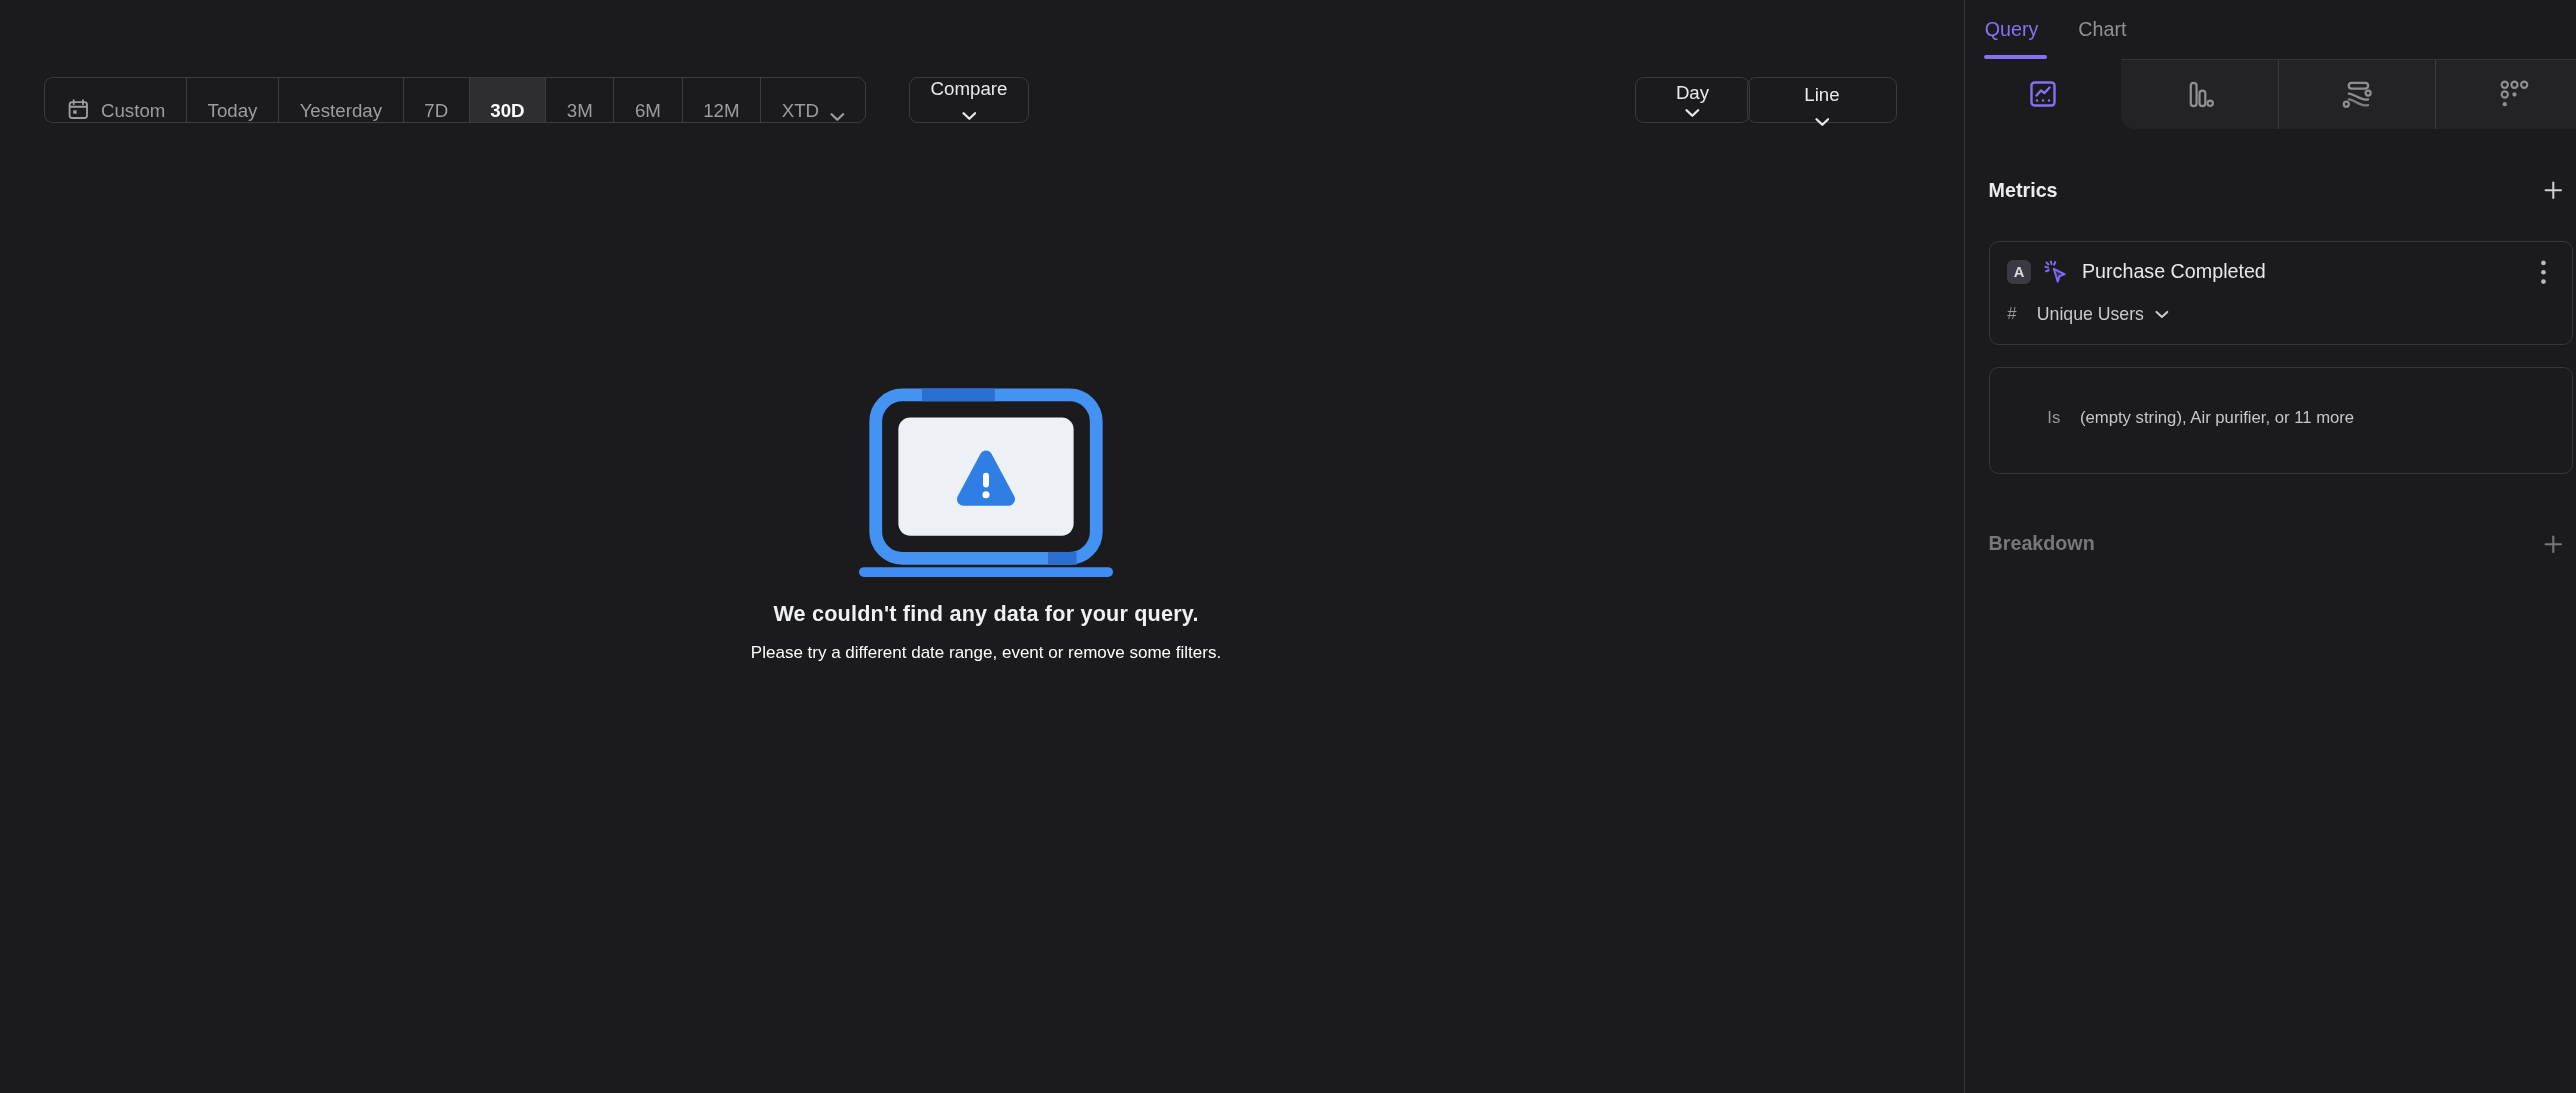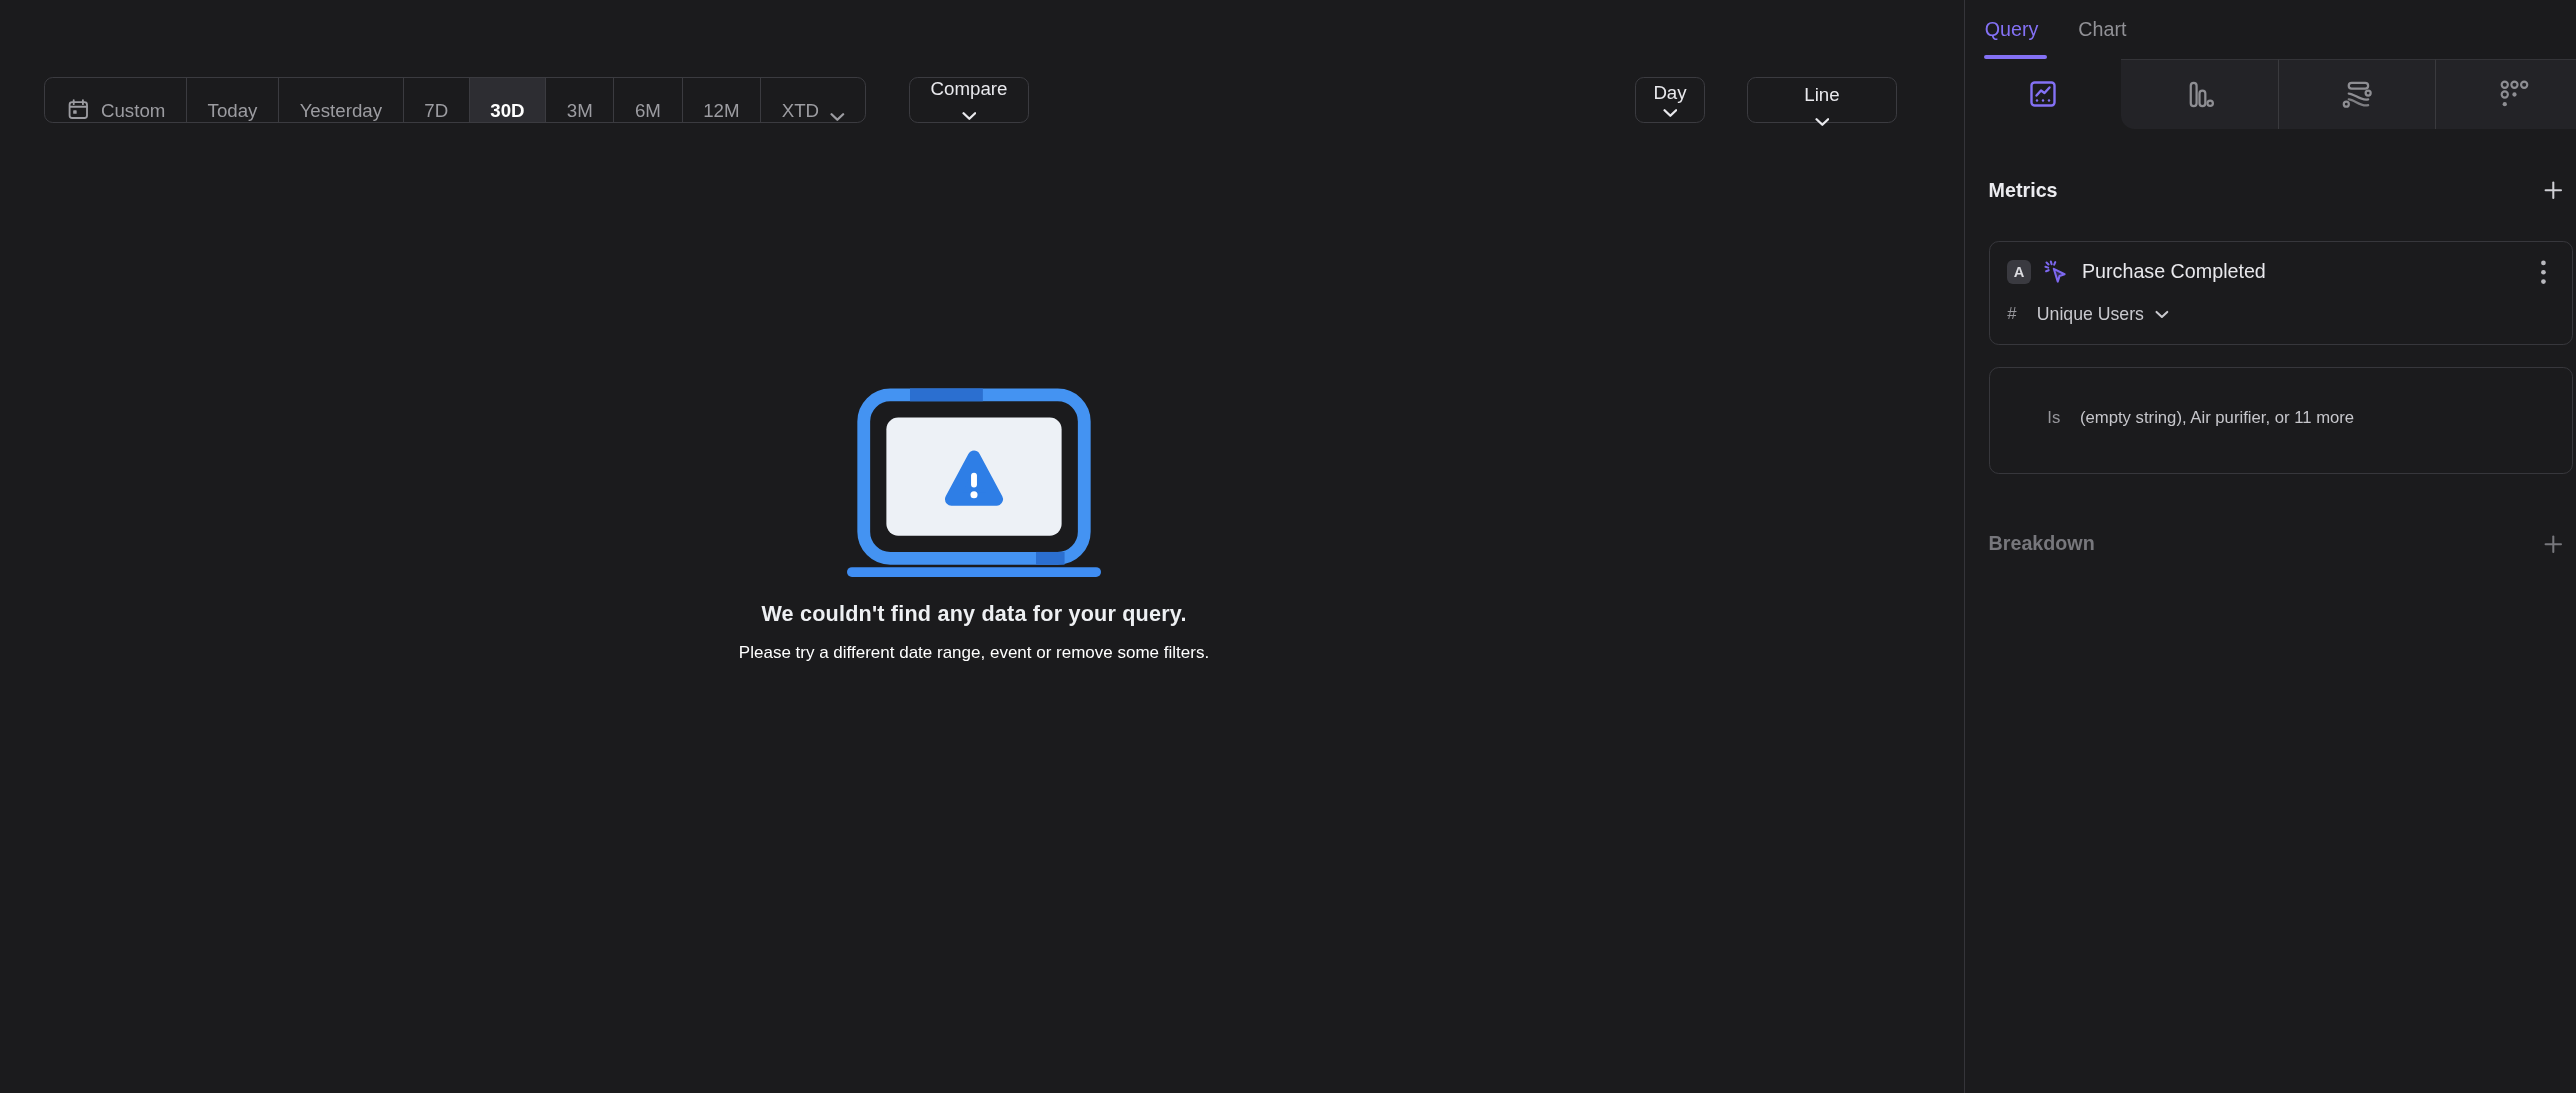--- a/index.html
+++ b/index.html
@@ -23,27 +23,27 @@
   }
   .range-btn:last-child { border-right:none; }
   .range-btn.selected { background:#2d2d32; color:#ffffff; font-weight:700; }
 
   .pill-btn {
     position:absolute; top:77px; height:46px; display:flex; align-items:center;
     gap:10.8px; padding:0 20.6px; border:1px solid #3b3b40; border-radius:8.8px;
     font-size:18.7px; color:#e9e9ed; cursor:pointer; white-space:nowrap;flex-direction:column;
   }
   #compare-btn { left:909px; }
-  #granularity-btn { left:1635px; width:70px; padding:2px; justify-content:center; gap:4px; }
+  #granularity-btn { left:1635px; width:115px; padding:2px; justify-content:center; gap:4px; }
   #charttype-btn { left:1747px; width:150px; padding:0; justify-content:center; gap:10.8px; }
 
   .chev { flex:0 0 auto; }
 
   
-  #empty { position:absolute; left:0; top:0; width:1948px; display:flex; flex-direction:column; align-items:center; }
+  #empty { position:absolute; left:12px; top:0; width:1948px; display:flex; flex-direction:column; align-items:center; }
   #laptop { margin-top:388px; }
   #empty-title { margin-top:21.6px; font-size:21.6px; font-weight:700; color:#eef0f3; letter-spacing:0.2px; }
   #empty-subtitle { margin-top:16.7px; font-size:17px; color:#ffffff; }
 
   
   #sidebar {
     position:absolute; left:1948px; top:0; width:628px; height:1093px;
     border-left:1px solid #35353a; background:#1b1b1d;margin-left:16px;
   }
   #scrollbar { position:absolute; right:0; top:0; width:6.9px; height:1093px; background:#2a2a2e; }

